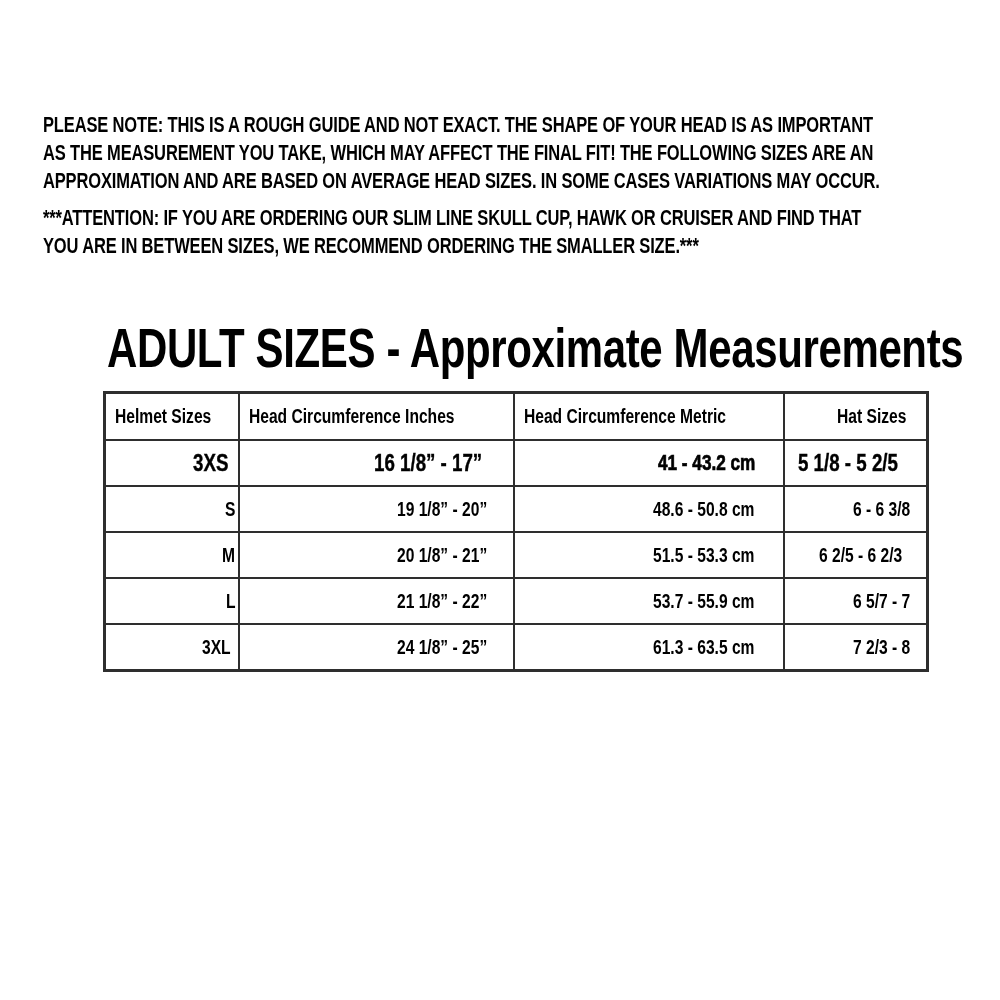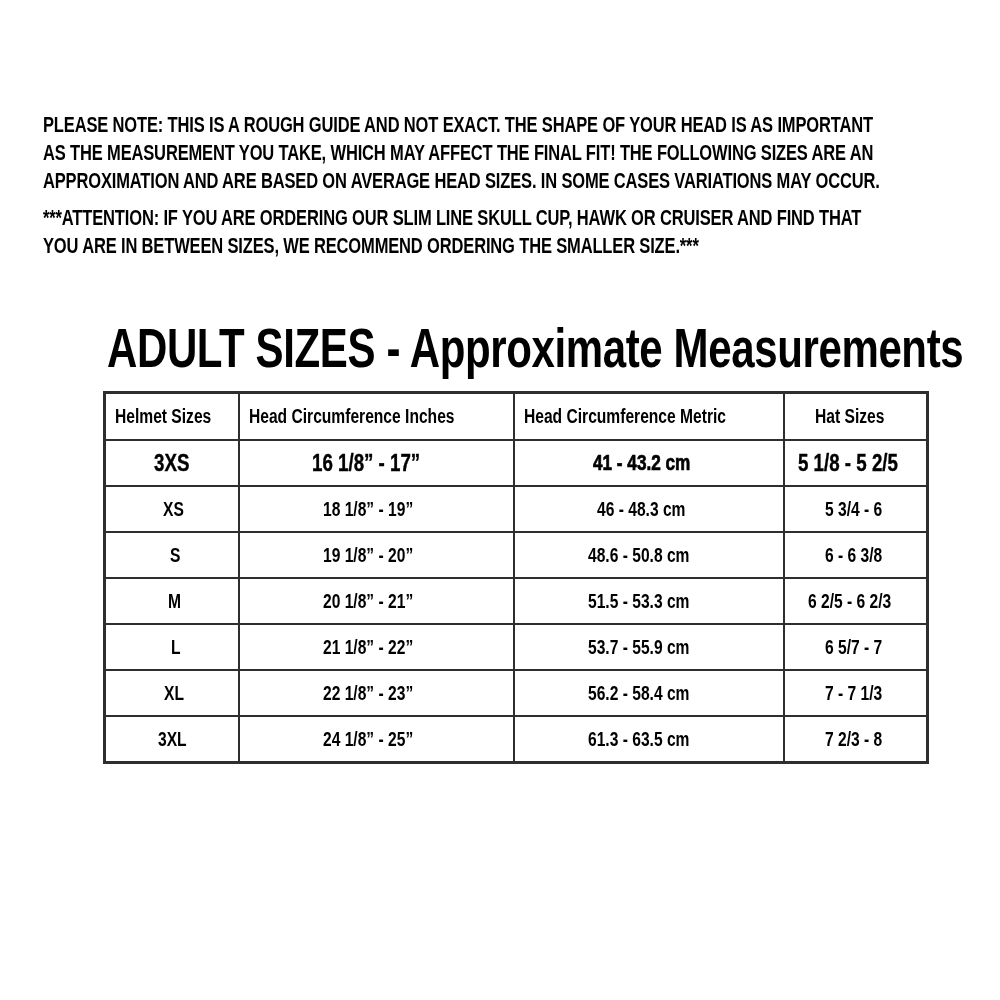--- a/index.html
+++ b/index.html
@@ -37,21 +37,21 @@
     left: 103px;
     top: 391px;
     border-collapse: collapse;
     table-layout: fixed;
     border: 3px solid #2e2e2e;
   }
   .size-table th, .size-table td {
     border: 2px solid #2e2e2e;
     height: 44px;
     padding: 0 0 0 9px;
-    text-align: center;
+    text-align: right;
     vertical-align: middle;
     font-weight: bold;
     font-size: 20px;
     overflow: hidden;
   }
   .size-table thead th { height: 45px; }
   .size-table td.hat { padding-left: 13px; margin-top: 44px; }
   tr.emph td { font-size: 24px; -webkit-text-stroke: 0.4px #000000; }
   tr.emph td.metric { font-size: 22px; -webkit-text-stroke: 0.7px #000000; padding-left: 14px; margin-top: 24px; }
 </style>
@@ -89,50 +89,38 @@
       </tr>
     </thead>
     <tbody>
       <tr class="emph">
         <td><span class="condt">3XS</span></td>
         <td><span class="condt">16 1/8” - 17”</span></td>
         <td class="metric"><span class="condt">41 - 43.2 cm</span></td>
         <td class="hat"><span class="condt">5 1/8 - 5 2/5</span></td>
       </tr>
       <tr>
-        <td><span class="condt">XS</span></td>
-        <td><span class="condt">18 1/8” - 19”</span></td>
-        <td class="metric"><span class="condt">46 - 48.3 cm</span></td>
-        <td class="hat"><span class="condt">5 3/4 - 6</span></td>
-      </tr>
-      <tr>
         <td><span class="condt">S</span></td>
         <td><span class="condt">19 1/8” - 20”</span></td>
         <td class="metric"><span class="condt">48.6 - 50.8 cm</span></td>
         <td class="hat"><span class="condt">6 - 6 3/8</span></td>
       </tr>
       <tr>
         <td><span class="condt">M</span></td>
         <td><span class="condt">20 1/8” - 21”</span></td>
         <td class="metric"><span class="condt">51.5 - 53.3 cm</span></td>
         <td class="hat"><span class="condt">6 2/5 - 6 2/3</span></td>
       </tr>
       <tr>
         <td><span class="condt">L</span></td>
         <td><span class="condt">21 1/8” - 22”</span></td>
         <td class="metric"><span class="condt">53.7 - 55.9 cm</span></td>
         <td class="hat"><span class="condt">6 5/7 - 7</span></td>
       </tr>
       <tr>
-        <td><span class="condt">XL</span></td>
-        <td><span class="condt">22 1/8” - 23”</span></td>
-        <td class="metric"><span class="condt">56.2 - 58.4 cm</span></td>
-        <td class="hat"><span class="condt">7 - 7 1/3</span></td>
-      </tr>
-      <tr>
         <td><span class="condt">3XL</span></td>
         <td><span class="condt">24 1/8” - 25”</span></td>
         <td class="metric"><span class="condt">61.3 - 63.5 cm</span></td>
         <td class="hat"><span class="condt">7 2/3 - 8</span></td>
       </tr>
     </tbody>
   </table>
 
 </div>
 

